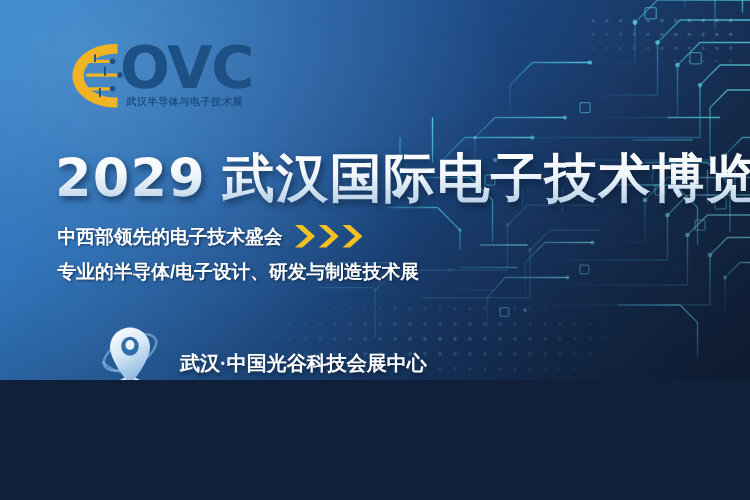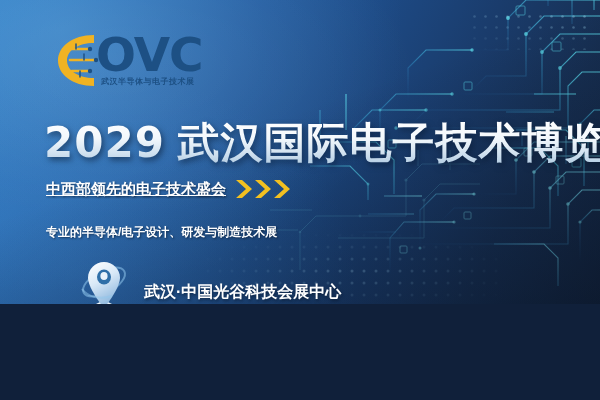--- a/index.html
+++ b/index.html
@@ -64,26 +64,25 @@
   #title .year{font-family:"DejaVu Sans","Liberation Sans",sans-serif;}
 
   
   #sub1{
     position:absolute;left:46px;top:179px;
     display:flex;align-items:center;gap:8px;
   }
   #sub1-text{
     font-size:15px;font-weight:bold;color:#ffffff;white-space:nowrap;
     text-shadow:1px 1px 2px rgba(5,18,38,.6);
-    text-decoration:underline;
   }
   .chev{display:flex;align-items:center;gap:1px;}
   #sub2{
-    position:absolute;left:46px;top:224px;
-    font-size:12px;font-weight:bold;color:#ffffff;white-space:nowrap;
+    position:absolute;left:46px;top:208px;
+    font-size:15px;font-weight:bold;color:#ffffff;white-space:nowrap;
     text-shadow:1px 1px 2px rgba(5,18,38,.6);
   }
 
   
   #info{position:absolute;left:78px;top:256px;display:flex;align-items:center;}
   #pin-icon{width:52px;height:72px;flex:0 0 52px;}
   #info-text{margin-left:14px;}
   #info-date{
     font-size:22px;font-weight:bold;color:#ffffff;letter-spacing:0px;
     line-height:30px;white-space:nowrap;

